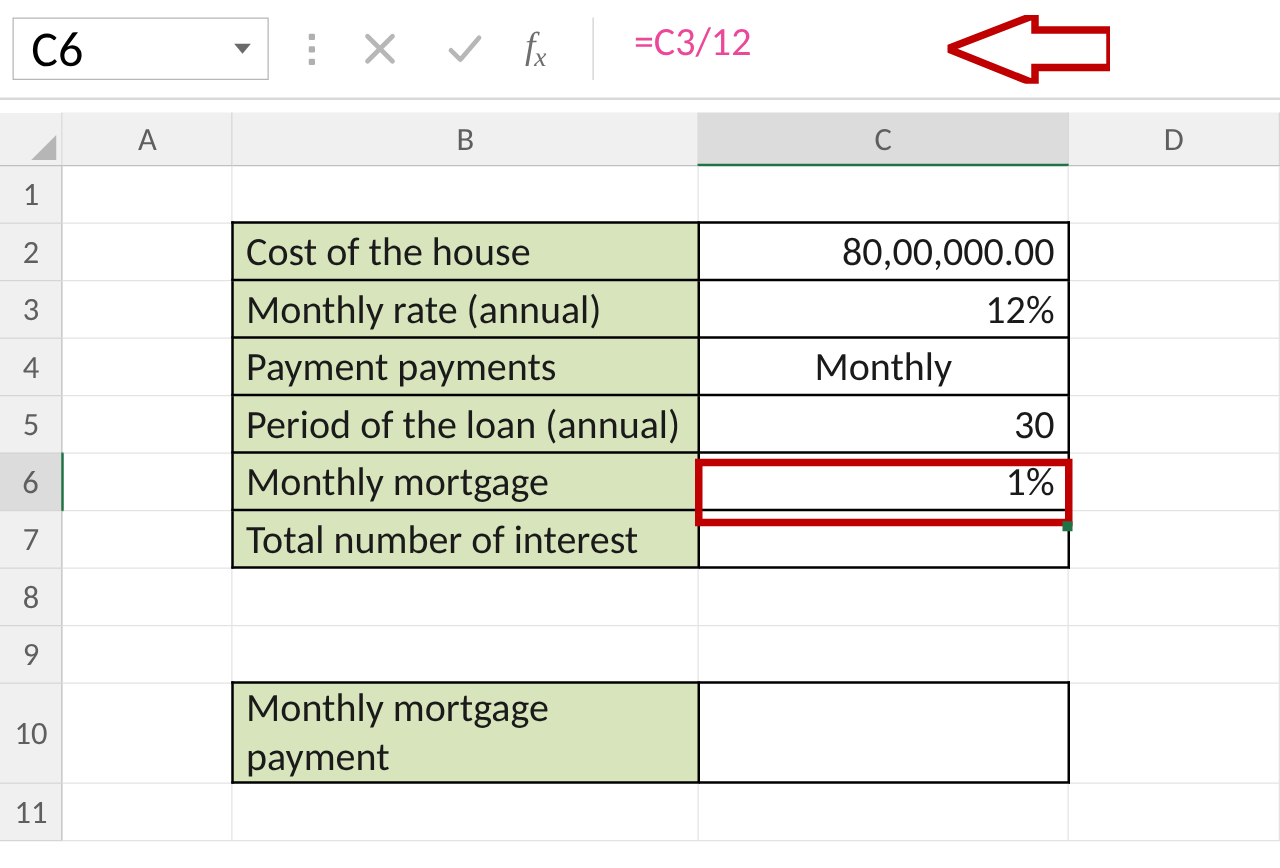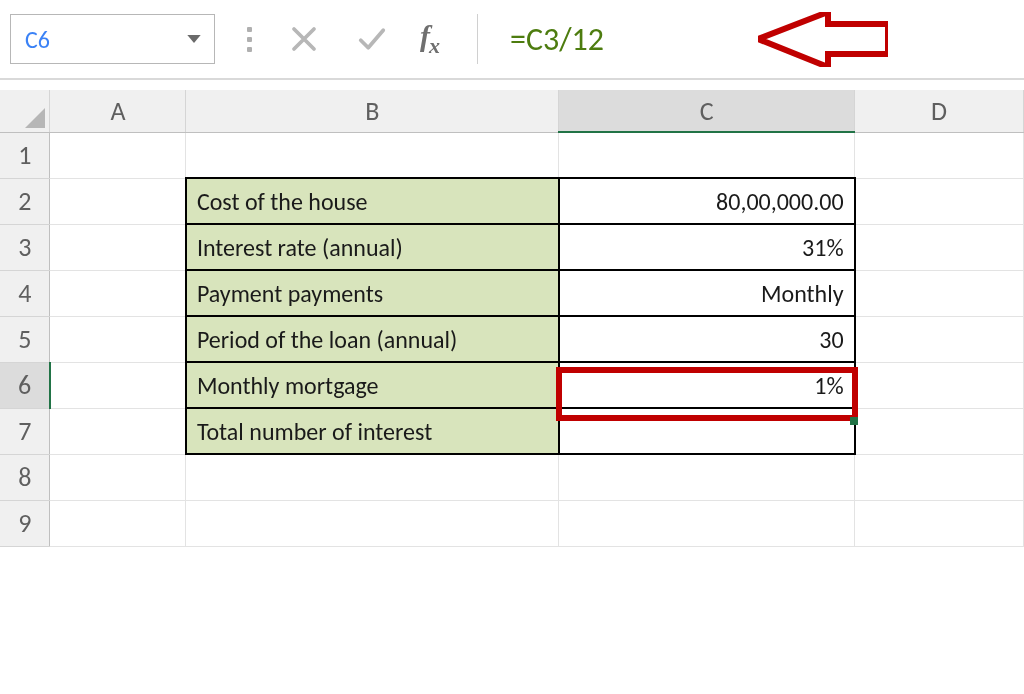--- a/index.html
+++ b/index.html
@@ -12,47 +12,47 @@
     border-bottom:2px solid #d9d9d9;
     display:flex; align-items:center;
     padding-left:10px;
     background:#fff;
   }
   .namebox {
     width:205px; height:50px;
     border:1px solid #b7b7b7;
     display:flex; align-items:center;
     background:#fff;
-    font-size:24px; color:#3b82f6;
+    font-size:40px; color:#000000;
     padding-left:14px;
     position:relative;
   }
   .namebox .dd {
     position:absolute; right:6px; top:0; bottom:0; width:28px;
     display:flex; align-items:center; justify-content:center;
     color:#6a6a6a;
   }
   .namebox .dd svg{width:16px;height:16px;fill:#6a6a6a;}
   .fbar-mid {
     display:flex; align-items:center; gap:28px;
     margin-left:28px;
     color:#a7a7a7;
   }
   .fbar-mid .ellipsis {
     display:flex; flex-direction:column; gap:5px; padding:0 4px;
   }
   .fbar-mid .ellipsis span{width:5px;height:5px;background:#b0b0b0;border-radius:1px;}
   .fbar-icon{width:40px;height:40px;display:flex;align-items:center;justify-content:center;}
   .fbar-icon svg{width:30px;height:30px;}
-  .fbar-fx{font-family:"Times New Roman",serif;font-style:italic;font-size:30px;color:#6f6f6f;letter-spacing:-1px;font-weight:bold;}
+  .fbar-fx{font-family:"Times New Roman",serif;font-style:italic;font-size:30px;color:#6f6f6f;letter-spacing:-1px;}
   .fbar-fx sub{font-size:22px;font-style:italic;}
   .divider{width:1px;height:50px;background:#d0d0d0;margin:0 10px;}
   .formula-input{
-    font-size:32px; color:#4d7c0f; margin-left:22px;
-    flex:1; height:50px; display:flex; align-items:center;
+    font-size:32px; color:#ec4899; margin-left:22px;
+    flex:1; height:50px; display:flex; align-items:flex-start;
   }
 
   
   .annot-arrow{
     position:absolute; left:758px; top:12px; width:130px; height:55px;
     pointer-events:none;
   }
 
   
   .grid{
@@ -82,30 +82,30 @@
   .colhdr th.active-col{
     background:#dcdcdc; border-bottom:2px solid #217346;
   }
   .rowhdr{
     background:#f0f0f0; border-right:1px solid #bfbfbf; border-bottom:1px solid #d5d5d5;
     text-align:center; font-size:26px; color:#5f5f5f;
   }
   .rowhdr.active-row{background:#dcdcdc; border-right:2px solid #217346;}
   tbody td{
     height:46px; border-right:1px solid #e3e3e3; border-bottom:1px solid #e3e3e3;
-    font-size:24px; color:#1a1a1a; padding:0 10px;
+    font-size:32px; color:#1a1a1a; padding:0 10px;
     background:#fff;
   }
   td.b-label{
     background:#d8e4bc; border:2px solid #000; padding-left:10px;
   }
   td.c-val{
     border:2px solid #000; text-align:right; 
   }
-  td.c-val.left{text-align:right;}
+  td.c-val.left{text-align:center;}
   td.c-empty{border:2px solid #000;}
 
   
   .red-box{
     position:absolute;
     left:556px; top:367px; width:302px; height:54px;
     border:6px solid #c00000;
     pointer-events:none;
   }
   
@@ -185,22 +185,22 @@
     <tr>
       <td class="rowhdr"><span>2</span></td>
       <td></td>
       <td class="b-label"><span>Cost of the house</span></td>
       <td class="c-val"><span>80,00,000.00</span></td>
       <td></td>
     </tr>
     <tr>
       <td class="rowhdr"><span>3</span></td>
       <td></td>
-      <td class="b-label"><span>Interest rate (annual)</span></td>
-      <td class="c-val"><span>31%</span></td>
+      <td class="b-label"><span>Monthly rate (annual)</span></td>
+      <td class="c-val"><span>12%</span></td>
       <td></td>
     </tr>
     <tr>
       <td class="rowhdr"><span>4</span></td>
       <td></td>
       <td class="b-label"><span>Payment payments</span></td>
       <td class="c-val left"><span>Monthly</span></td>
       <td></td>
     </tr>
     <tr>
@@ -226,20 +226,34 @@
     </tr>
     <tr>
       <td class="rowhdr"><span>8</span></td>
       <td></td>
       <td></td>
       <td></td>
       <td></td>
     </tr>
     <tr>
       <td class="rowhdr"><span>9</span></td>
+      <td></td>
+      <td></td>
+      <td></td>
+      <td></td>
+    </tr>
+    <tr>
+      <td class="rowhdr"><span>10</span></td>
+      <td></td>
+      <td class="b-label"><span>Monthly mortgage payment</span></td>
+      <td class="c-empty"></td>
+      <td></td>
+    </tr>
+    <tr>
+      <td class="rowhdr"><span>11</span></td>
       <td></td>
       <td></td>
       <td></td>
       <td></td>
     </tr>
   </tbody>
 </table>
 </div>
 
 <div class="red-box"></div>

